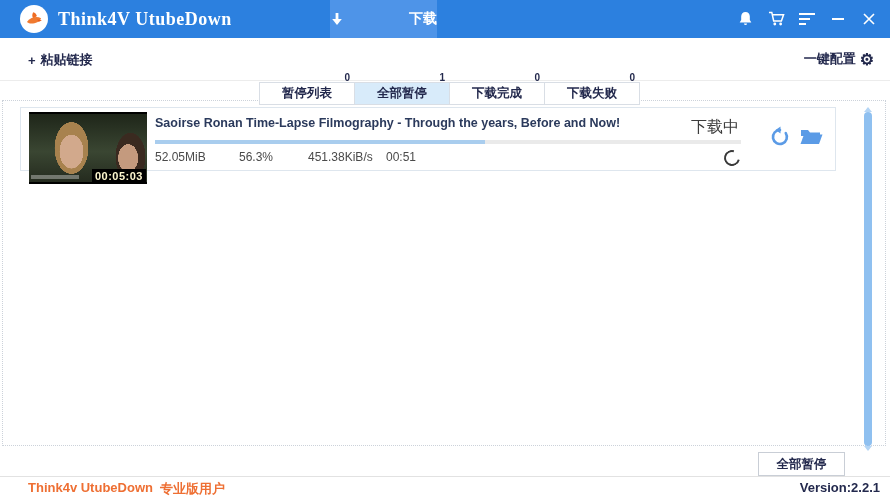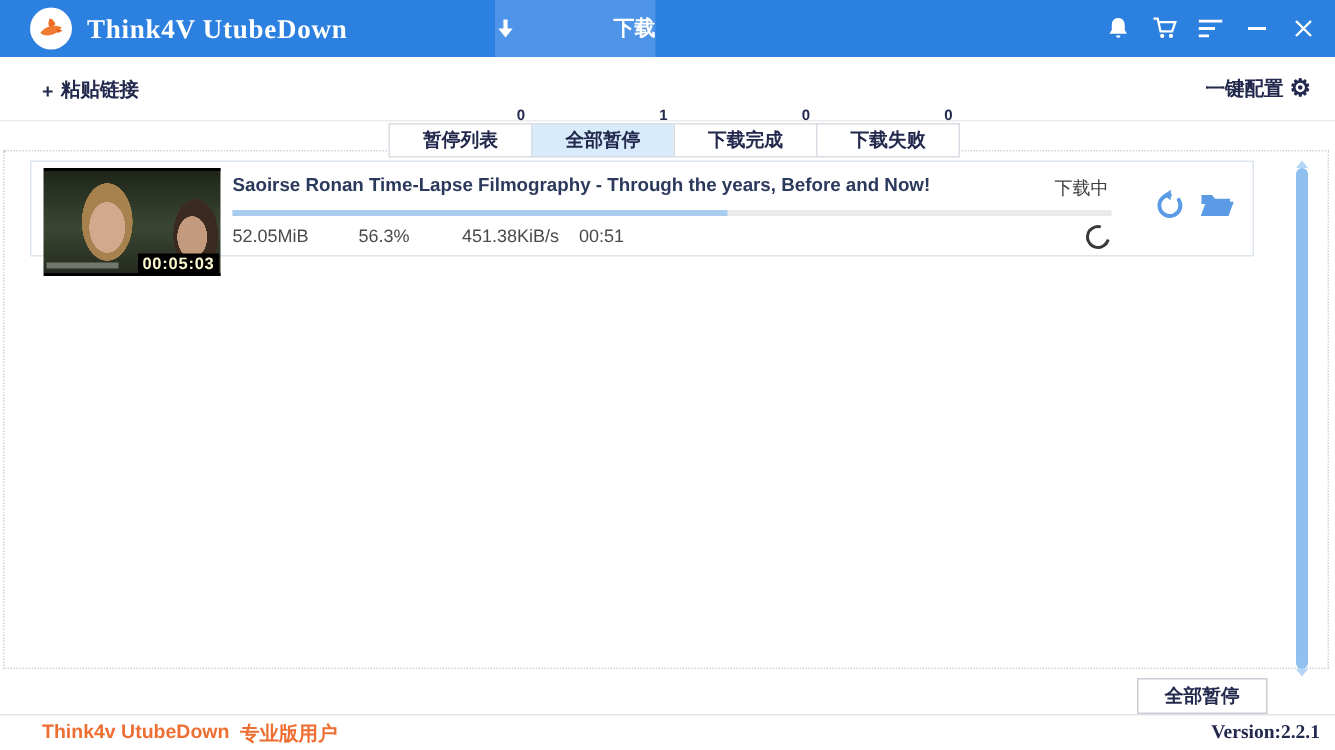--- a/index.html
+++ b/index.html
@@ -46,21 +46,21 @@
           radial-gradient(ellipse 17px 26px at 36% 50%, #a8824e 0 99%, rgba(0,0,0,0) 100%),
           radial-gradient(ellipse 10px 14px at 84% 64%, #c49a7e 0 99%, rgba(0,0,0,0) 100%),
           radial-gradient(ellipse 15px 24px at 86% 62%, #3a2a20 0 99%, rgba(0,0,0,0) 100%),
           linear-gradient(180deg,#1d2418,#3a4632 55%,#23291d);
         box-shadow:inset 0 2px 0 #000, inset 0 -2px 0 #000}
   .wm{position:absolute;left:2px;bottom:5px;width:48px;height:4px;background:rgba(255,255,255,.35)}
   .duration{position:absolute;right:1px;bottom:1px;background:#000;color:#fdf7cf;
         font-size:11px;font-weight:bold;padding:1px 3px;letter-spacing:.5px}
   .dl-title{position:absolute;left:134px;top:8px;width:560px;font-size:12.5px;font-weight:bold;
         color:#2b3a5c;white-space:nowrap;overflow:hidden}
-  .dl-status{position:absolute;right:96px;top:9px;font-size:12px;color:#3c3c3c}
+  .dl-status{position:absolute;right:96px;top:9px;font-size:16px;color:#3c3c3c}
   .ptrack{position:absolute;left:134px;top:32px;width:586px;height:4px;background:#eaeaea}
   .pfill{height:100%;background:#a9cdee;width:0}
   .stat{position:absolute;top:42px;font-size:12px;color:#4a4a4a;white-space:nowrap}
   .st-size{left:134px}.st-pct{left:218px}.st-speed{left:287px}.st-time{left:365px}
   .spinner{position:absolute;left:703px;top:42px;width:12px;height:12px;border:2px solid #3a3a3a;
         border-radius:50%;border-right-color:transparent;transform:rotate(-30deg)}
   .row-actions{position:absolute;left:748px;top:18px;display:flex;gap:8px;align-items:center}
   .row-actions > *{cursor:pointer;display:flex;align-items:center;justify-content:center}
   
   .vscroll{position:absolute;right:18px;top:110px;width:8px;height:346px}
@@ -69,21 +69,21 @@
   .varr.up{top:-5px;border-bottom:5px solid #b4d5f5}
   .varr.dn{bottom:-5px;border-top:5px solid #b4d5f5}
   
   .pause-all{position:absolute;right:45px;top:452px;width:85px;height:22px;background:#fff;
         border:1px solid #c9ced6;color:#23294d;font-weight:bold;font-size:12.5px;
         text-align:center;line-height:22px;cursor:pointer;box-sizing:content-box}
   .footer-sep{position:absolute;left:0;top:476px;width:890px;height:1px;background:#e2e2e2}
   .brand{position:absolute;left:28px;top:480px;color:#ee6f33;font-weight:bold;font-size:13px}
   .user-label{position:absolute;left:160px;top:480px;color:#ee6f33;font-weight:bold;font-size:13px}
   .version{position:absolute;right:10px;top:480px;color:#23294d;font-size:13px;font-weight:bold;
-        font-family:Liberation Serif, serif}
+        font-family:Liberation Sans, sans-serif}
   svg{display:block}
 </style>
 </head>
 <body>
 
 <div class="titlebar">
   <div class="logo">
     <span>
       <svg width="20" height="20" viewBox="0 0 24 24">
         <path d="M11 4 C9.5 7 9.5 9.5 11.5 11.5 L15.5 8.5 C14.8 6.2 13.3 4.6 11 4 Z" fill="#ef6c23"></path>

